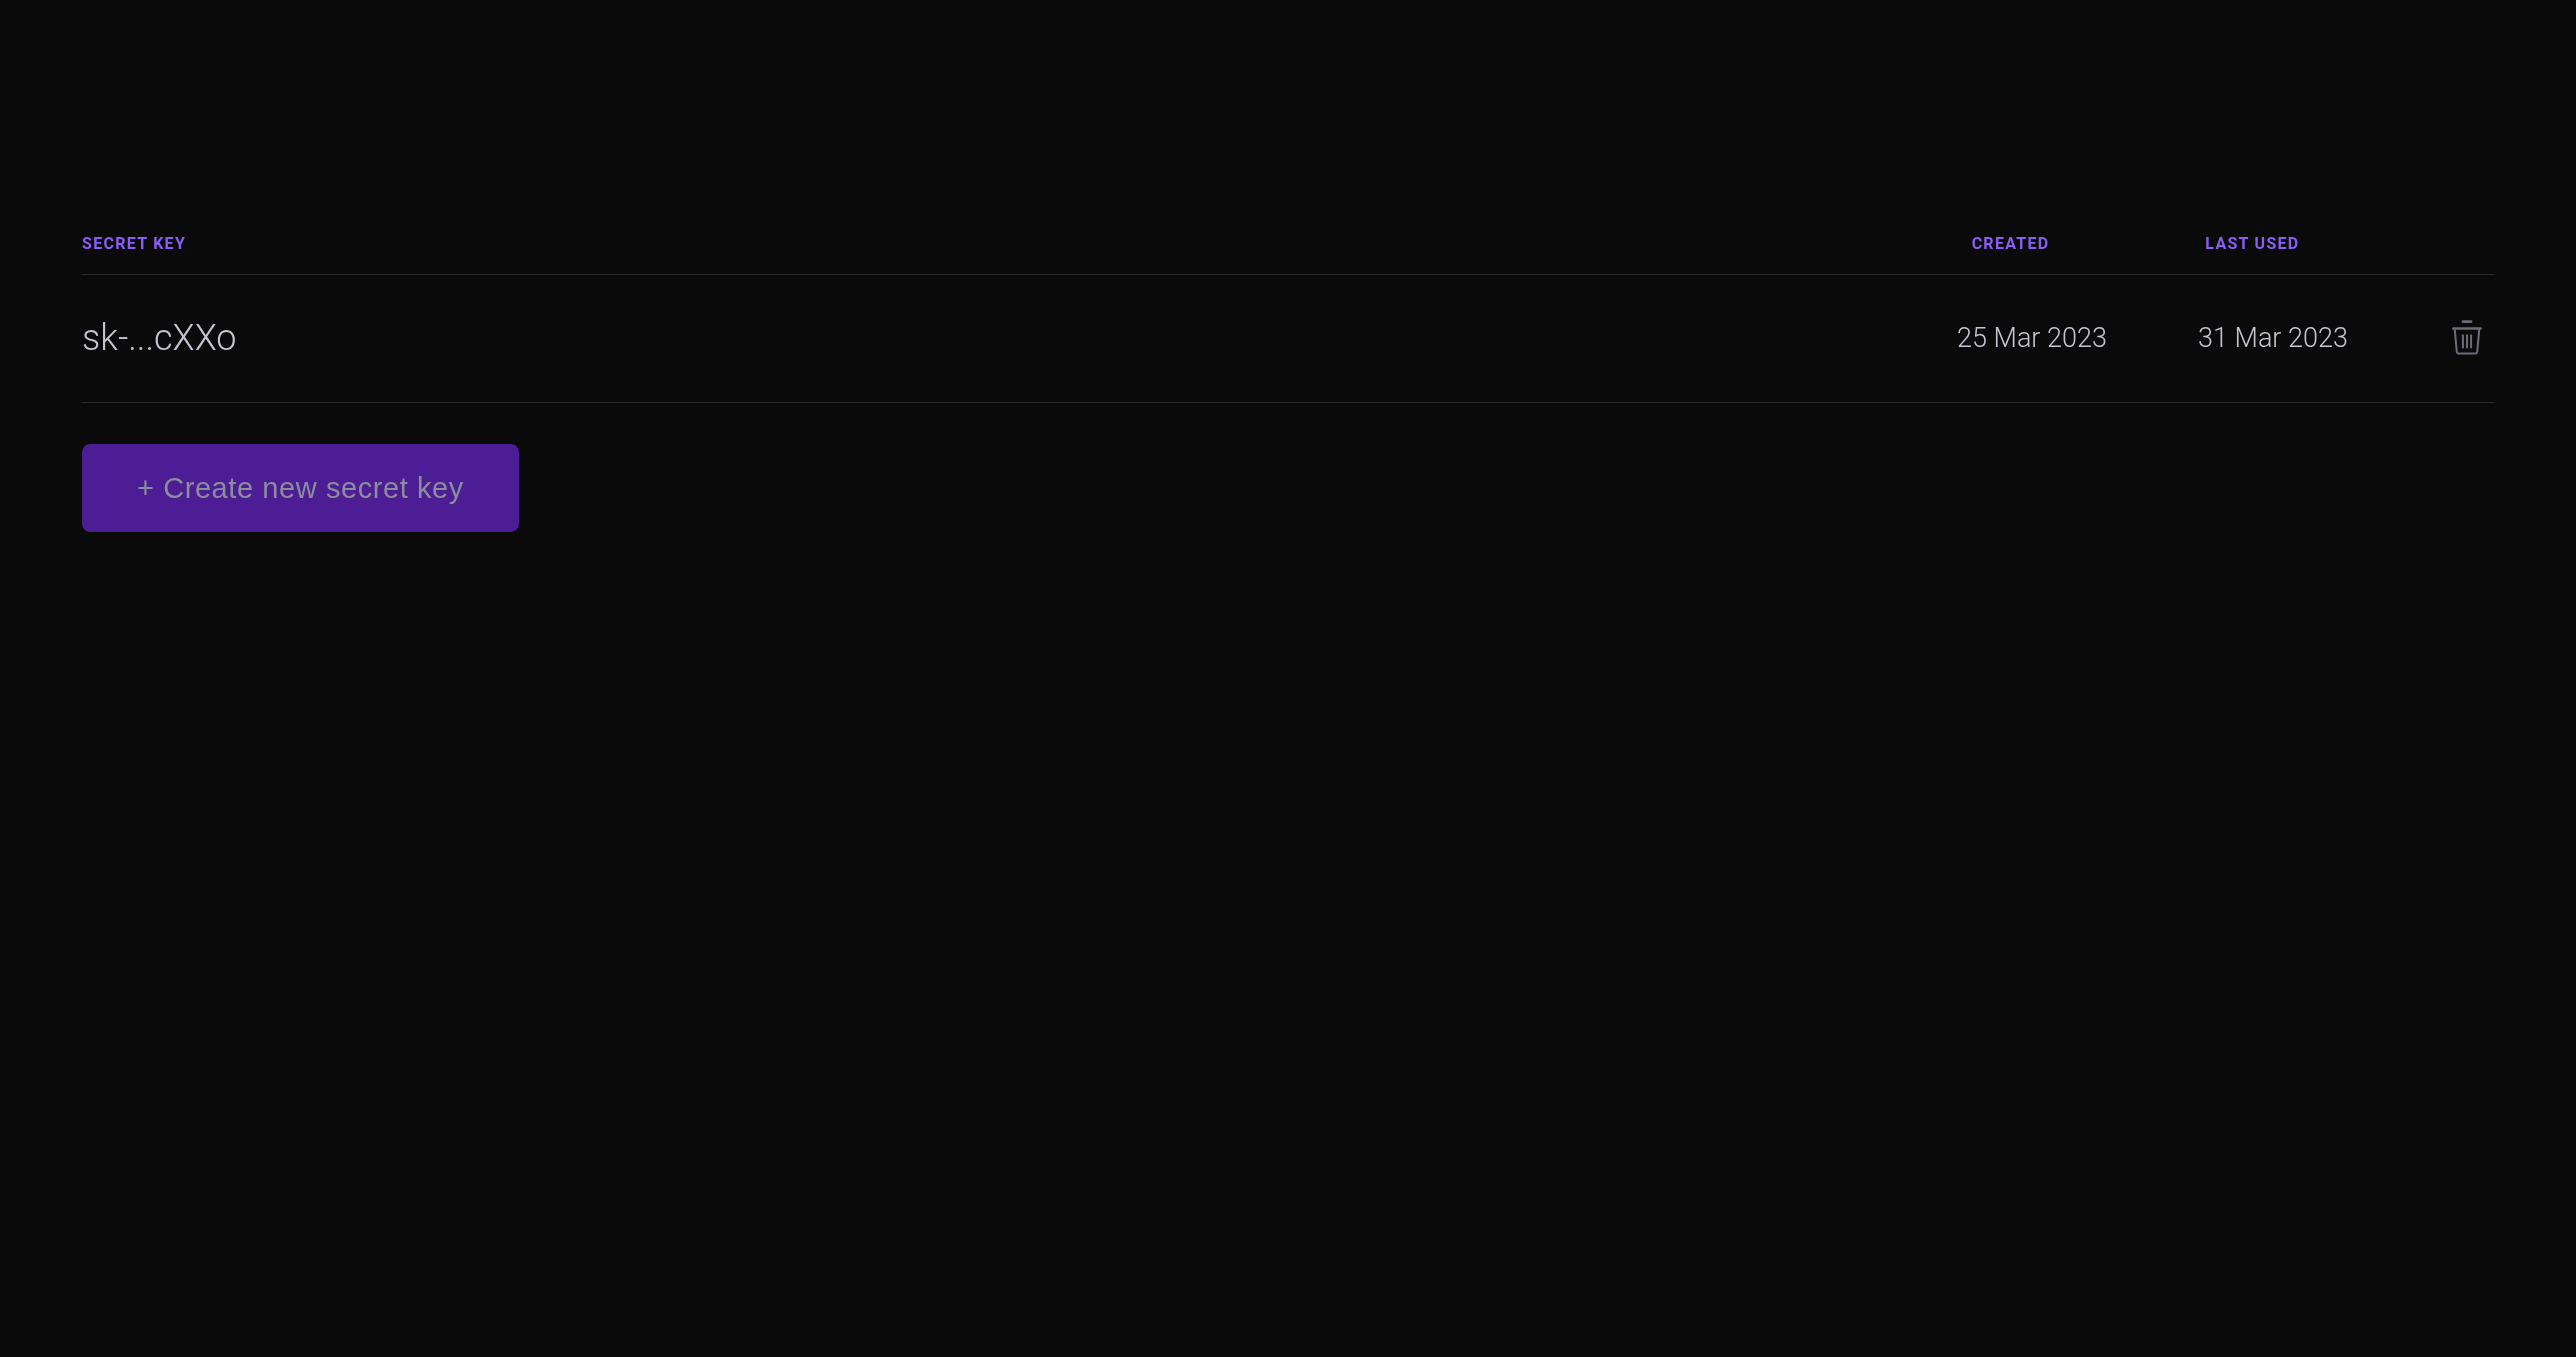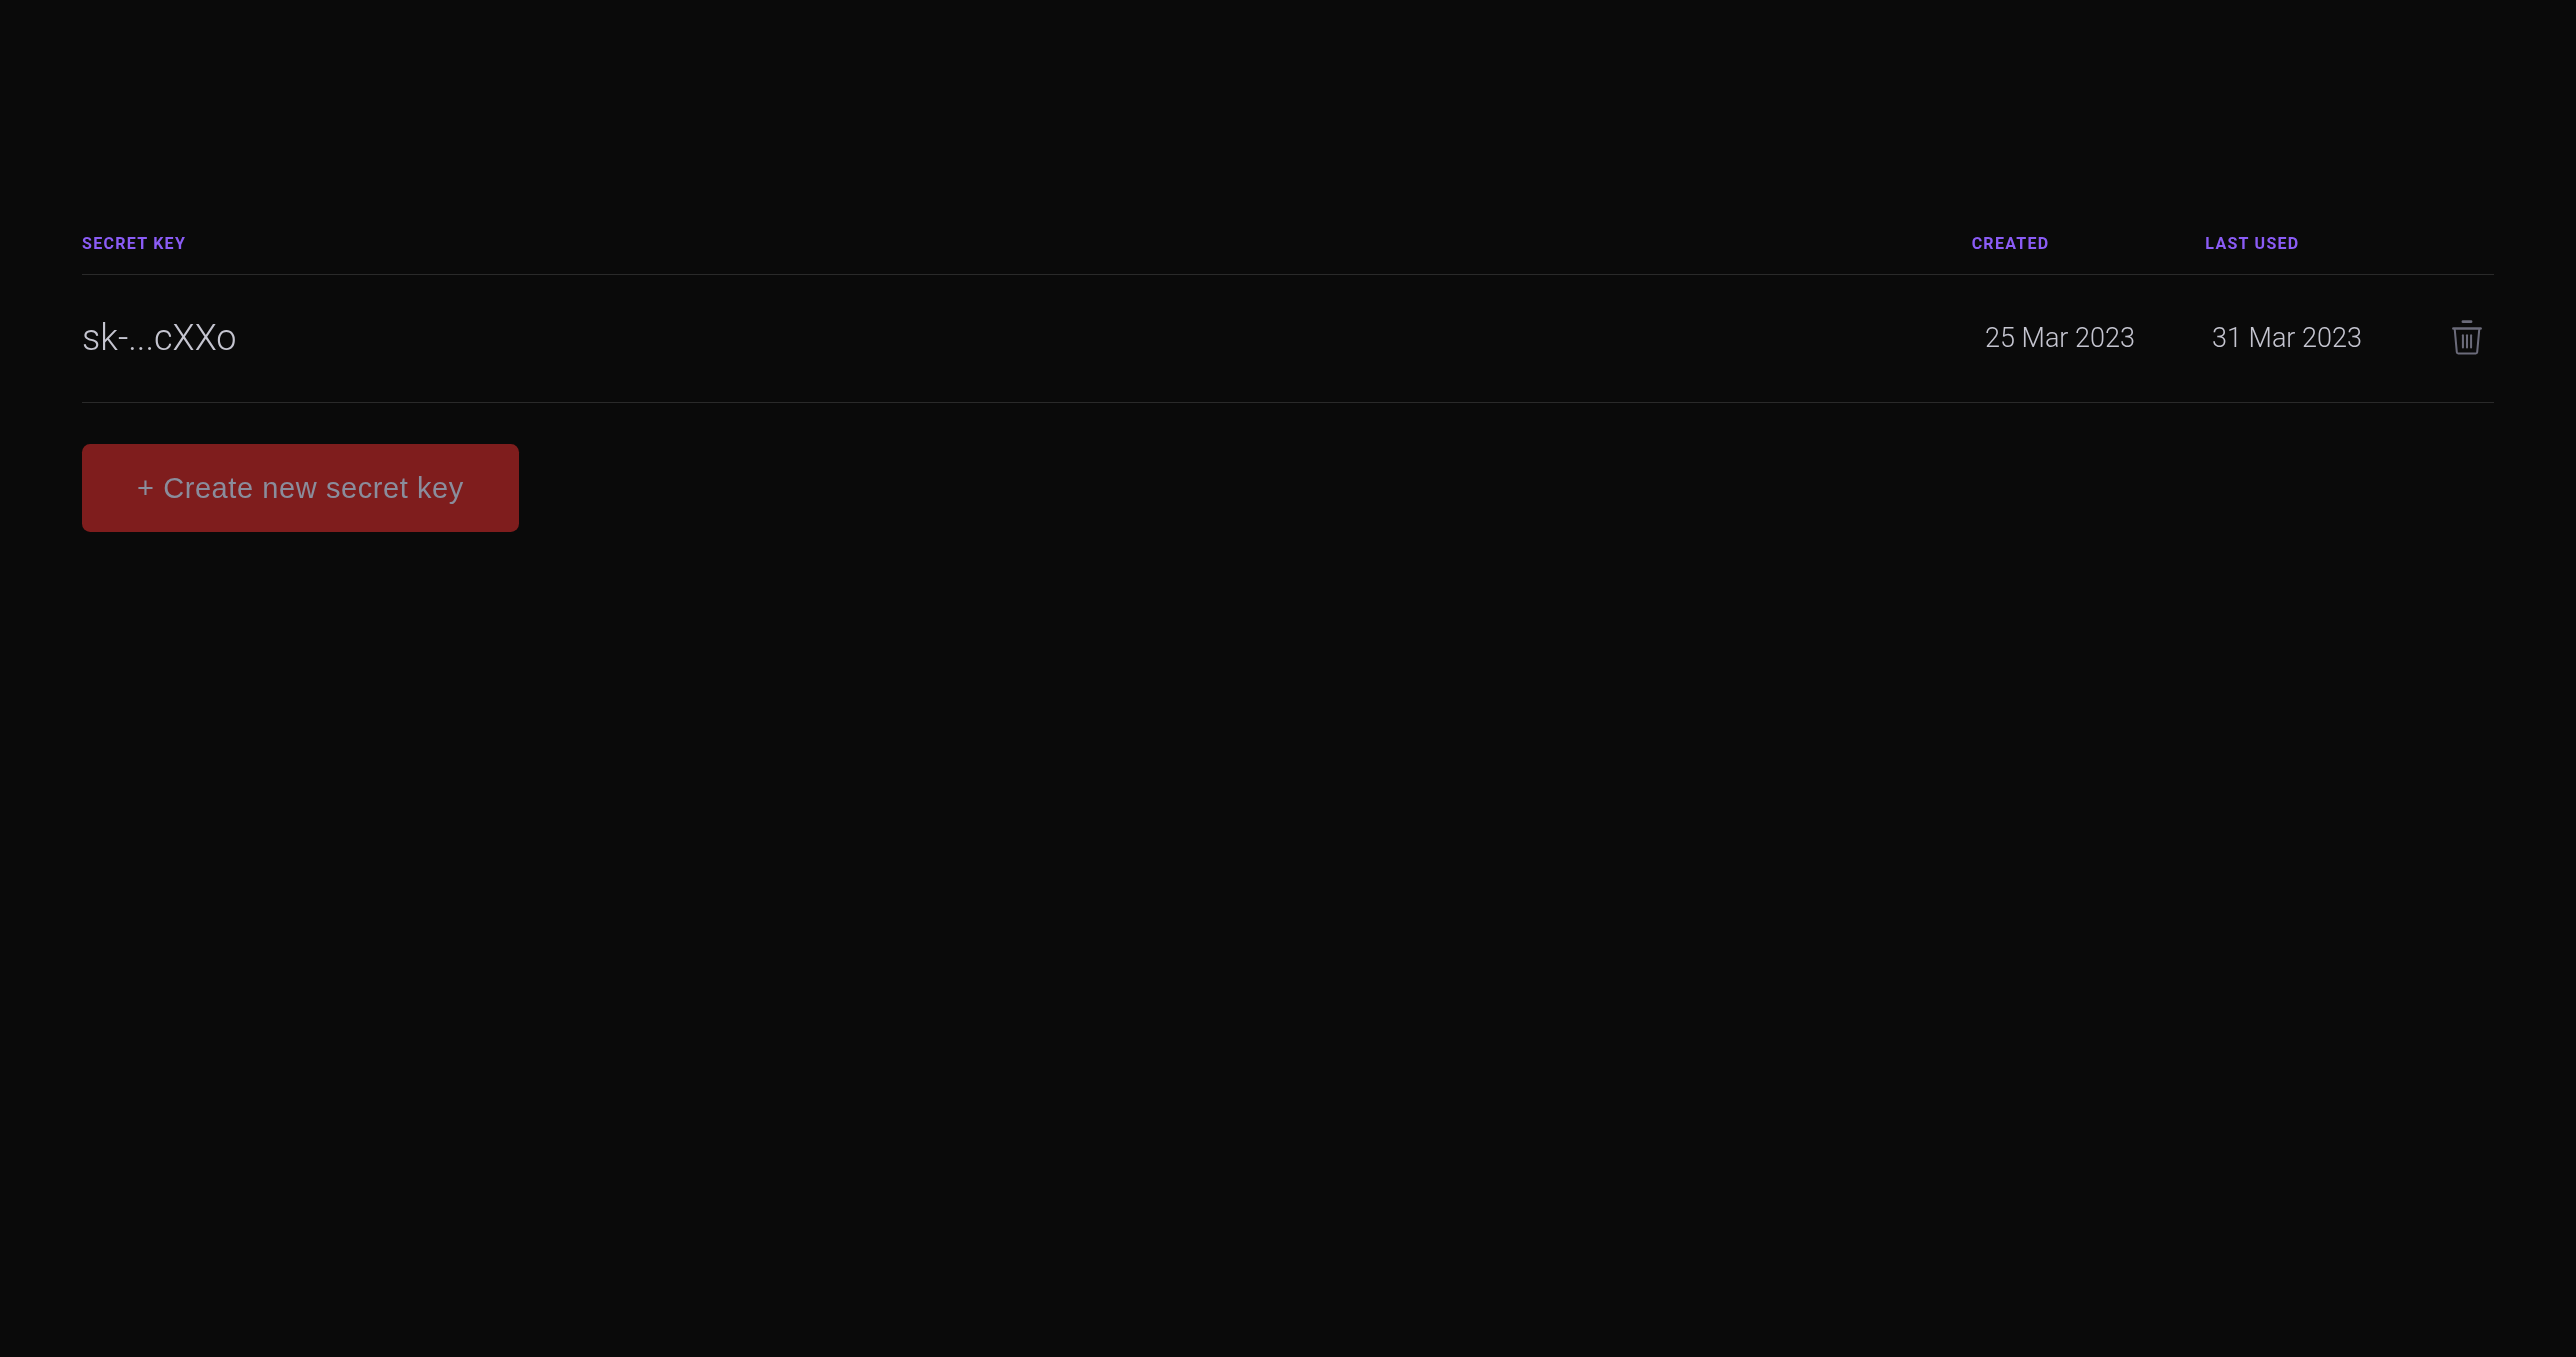--- a/index.html
+++ b/index.html
@@ -43,21 +43,21 @@
 
     .header-cell.actions {
       text-align: center;
     }
 
     .table-row {
       display: grid;
       grid-template-columns: 1fr 220px 220px 55px;
       padding: 38px 0;
       border-bottom: 1.4px solid #2a2a2a;
-      gap: 7px;
+      gap: 21px;
       align-items: center;
     }
 
     .cell {
       font-size: 36px;
       color: #c5c5d0;
       font-weight: 300;
     }
 
     .cell.key-name {
@@ -89,21 +89,21 @@
       transition: color 0.2s;
     }
 
     .trash-icon {
       width: 34px;
       height: 38px;
     }
 
     .create-btn {
       margin-top: 41px;
-      background-color: #7f1d1d;
+      background-color: #4c1d95;
       border: none;
       border-radius: 8.2px;
       color: #8a8d9c;
       font-size: 29px;
       padding: 27.5px 55px;
       cursor: pointer;
       font-weight: 400;
       letter-spacing: 0.02em;
       transition: background-color 0.2s;
     }

